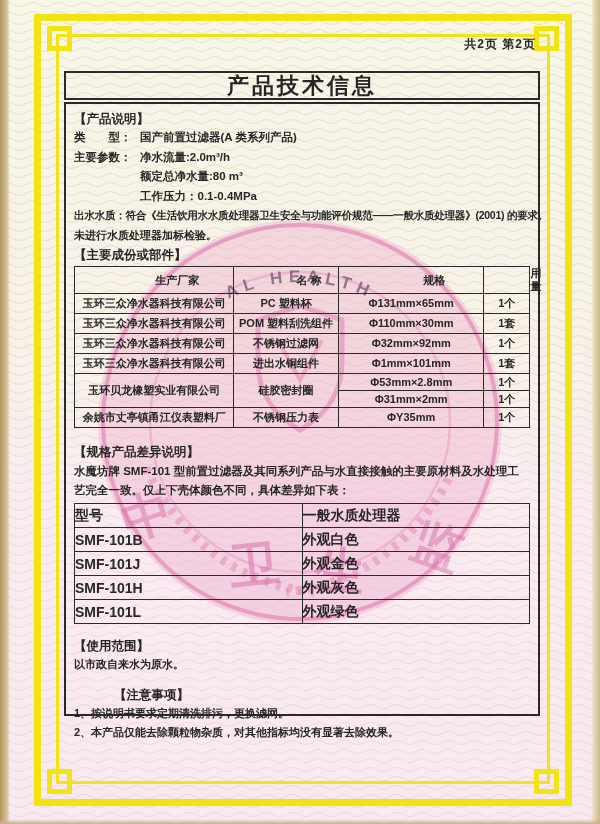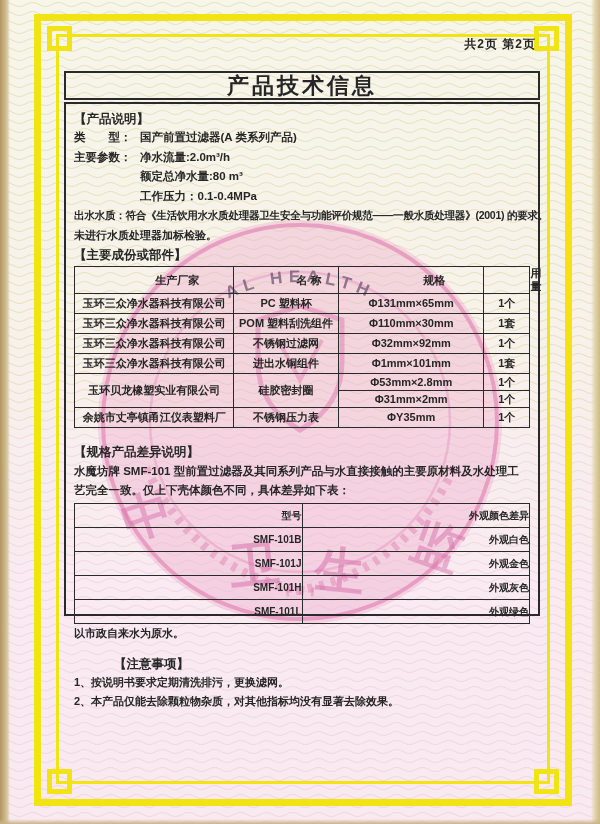--- a/index.html
+++ b/index.html
@@ -19,35 +19,35 @@
   .frame-outer{position:absolute;left:34px;top:14px;right:28px;bottom:18px;border:7px solid #f2e412;z-index:2;}
   .frame-inner{position:absolute;left:56px;top:34px;right:50px;bottom:40px;border:3px solid #f2e412;z-index:2;}
   .knot{position:absolute;width:15px;height:15px;border:5px solid #f2e412;z-index:2;background:transparent;}
   .knot-tl{left:47px;top:26px;} .knot-tr{right:41px;top:26px;}
   .knot-bl{left:47px;bottom:30px;} .knot-br{right:41px;bottom:30px;}
   
   .page-info{position:absolute;top:36px;right:64px;font-size:12px;letter-spacing:1px;z-index:3;}
   .title-box{position:absolute;left:64px;top:71px;width:476px;height:29px;border:2px solid #2a2a2a;
              display:flex;align-items:center;justify-content:center;z-index:3;box-sizing:border-box;}
   .title-box .t{font-size:22px;letter-spacing:3px;}
-  .content-box{position:absolute;left:64px;top:102px;width:476px;height:514px;border:2px solid #2a2a2a;
+  .content-box{position:absolute;left:64px;top:102px;width:476px;height:614px;border:2px solid #2a2a2a;
                z-index:3;box-sizing:border-box;padding:5px 8px 0 8px;}
   .sec-h{font-size:12.5px;line-height:17px;margin-top:2px;}
   .line{font-size:11.5px;line-height:19.5px;display:flex;}
   .line .lab{flex:0 0 66px;}
   .line.indent{margin-left:66px;}
   .line-nowrap{font-size:10.6px;line-height:19.5px;white-space:nowrap;letter-spacing:-0.3px;}
   .plain{font-size:11px;line-height:19.5px;}
   table{border-collapse:collapse;width:100%;table-layout:fixed;}
   .tb1{margin-top:2px;}
   .tb1 th,.tb1 td{border:1.2px solid #2a2a2a;font-size:11px;text-align:center;padding:0;height:19px;line-height:13px;}
   .tb1 th{height:20px;padding-left:46px;}
   .tb1 .sub td{height:16px;}
   .tb2{margin-top:3px;}
-  .tb2 th,.tb2 td{border:1.2px solid #2a2a2a;font-size:10px;text-align:right;padding:0;height:23px;}
+  .tb2 th,.tb2 td{border:1.2px solid #2a2a2a;font-size:14px;text-align:left;padding:0;height:23px;}
   .gap16{margin-top:16px;} .gap14{margin-top:14px;} .gap12{margin-top:12px;margin-left:40px;}
   .para{font-size:11.5px;line-height:19px;margin-top:1px;}
 </style>
 </head>
 <body>
 
 <div class="page">
 
   <svg class="waves" width="600" height="824" aria-hidden="true">
     <defs>
@@ -179,41 +179,42 @@
     <div class="sec-h gap16">【规格产品差异说明】</div>
     <div class="para">水魔坊牌 SMF-101 型前置过滤器及其同系列产品与水直接接触的主要原材料及水处理工艺完全一致。仅上下壳体颜色不同，具体差异如下表：</div>
     <table class="tb2">
       <colgroup>
           <col style="width:50%">
           <col style="width:50%">
         </colgroup>
       <tbody>
           <tr>
         <th>型号</th>
-        <th>外观颜色差异</th>
+        <th>一般水质处理器</th>
       </tr>
       <tr>
         <td>SMF-101B</td>
         <td>外观白色</td>
       </tr>
       <tr>
         <td>SMF-101J</td>
         <td>外观金色</td>
       </tr>
       <tr>
         <td>SMF-101H</td>
         <td>外观灰色</td>
       </tr>
       <tr>
         <td>SMF-101L</td>
         <td>外观绿色</td>
       </tr>
     </tbody>
       </table>
 
+    <div class="sec-h gap14">【使用范围】</div>
     <div class="plain">以市政自来水为原水。</div>
 
     <div class="sec-h gap12">【注意事项】</div>
     <div class="plain">1、按说明书要求定期清洗排污，更换滤网。</div>
     <div class="plain">2、本产品仅能去除颗粒物杂质，对其他指标均没有显著去除效果。</div>
 
   </div>
 
   <div class="edge edge-left"></div>
   <div class="edge edge-right"></div>

